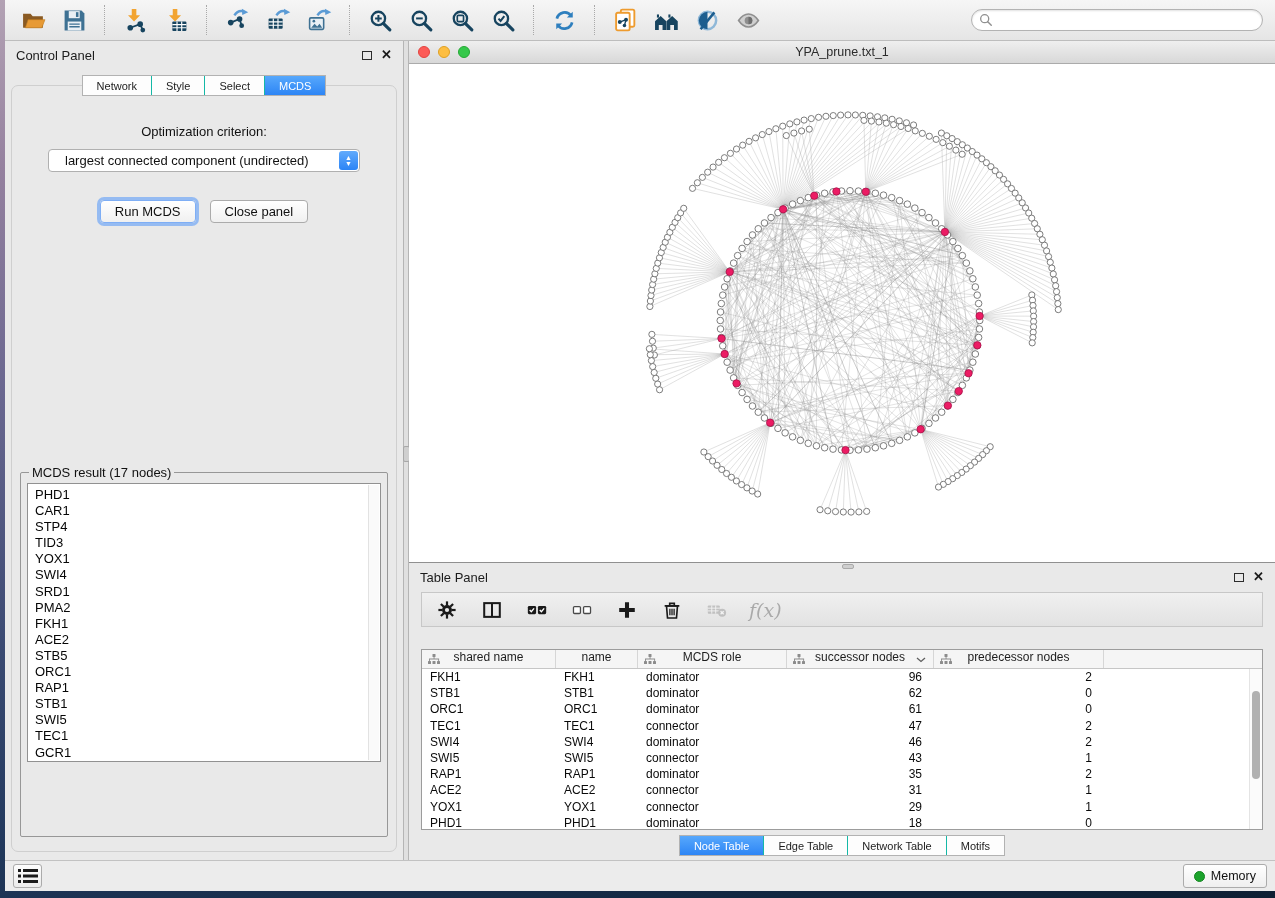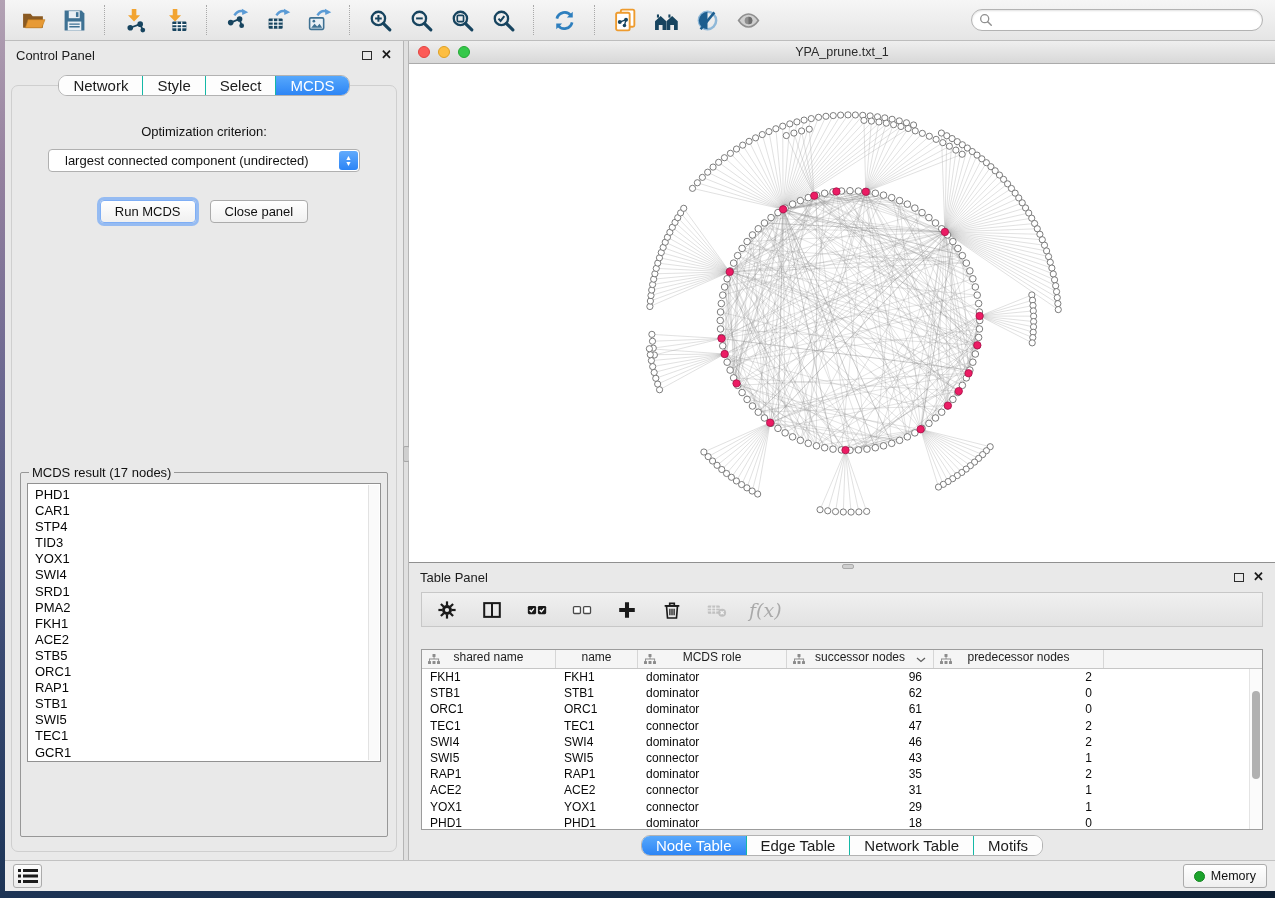--- a/index.html
+++ b/index.html
@@ -20,21 +20,21 @@
   
   .main { flex:1; display:flex; min-height:0; }
 
   
   .cpanel { width:398px; flex:0 0 398px; background:#e9e9e9; display:flex; flex-direction:column; min-height:0; }
   .panel-header { height:28px; flex:0 0 28px; display:flex; align-items:center; padding:0 11px; font-size:13px; color:#1c1c1c; }
   .panel-header .hdr-icons { margin-left:auto; display:flex; align-items:center; gap:9px; }
   .float-box { width:10px; height:9px; border:1.5px solid #2c2c2c; display:inline-block; }
   .close-x { font-size:13px; font-weight:bold; color:#1a1a1a; line-height:10px; }
 
-  .seg-tabs { display:flex; height:21px; background:#fff; border:1px solid #b2b2b2; border-radius:9px; overflow:hidden; font-size:15px; }
+  .seg-tabs { display:flex; height:21px; background:#fff; border:1px solid #b2b2b2; border-radius:0; overflow:hidden; font-size:11px; }
   .seg-tabs .seg { padding:0 14px; line-height:20px; color:#1c1c1c; border-left:1px solid #14b8a6; background:#fdfdfd; }
   .seg-tabs .seg:first-child { border-left:none; }
   .seg-tabs .seg.active { background:linear-gradient(#57a8fc,#2d85f5); color:#fff; }
   .cp-tabsrow { display:flex; justify-content:center; position:relative; z-index:2; margin-top:6px; }
   .cp-pane { margin:-11px 6px 8px; border:1px solid #cfcfcf; border-radius:7px; flex:1; display:flex; flex-direction:column; padding-top:26px; min-height:0; background:#e9e9e9; }
   .opt-label { text-align:center; font-size:13px; color:#111; margin-top:12px; }
   .popup-btn { width:312px; height:23px; margin:10px auto 0; background:#fff; border:1px solid #b0b0b0; border-radius:4px; display:flex; align-items:center; font-size:13px; color:#111; padding-left:16px; }
   .popup-stepper { margin-left:auto; margin-right:1px; width:19px; height:19px; border-radius:3px; background:linear-gradient(#62abfc,#2b84f6); display:flex; flex-direction:column; align-items:center; justify-content:center; color:#fff; }
   .popup-stepper span { font-size:7px; line-height:6px; }
   .cp-buttons { display:flex; justify-content:center; gap:14px; margin-top:28px; }

